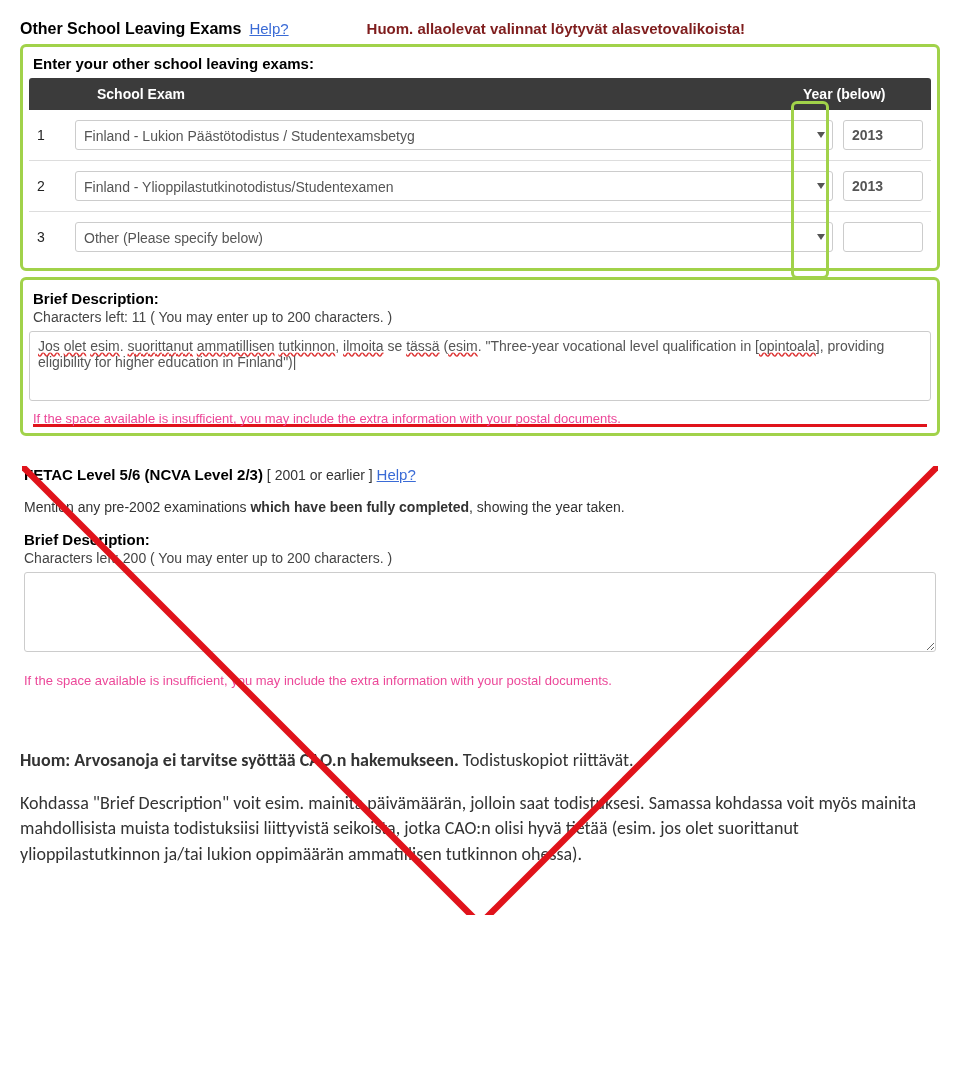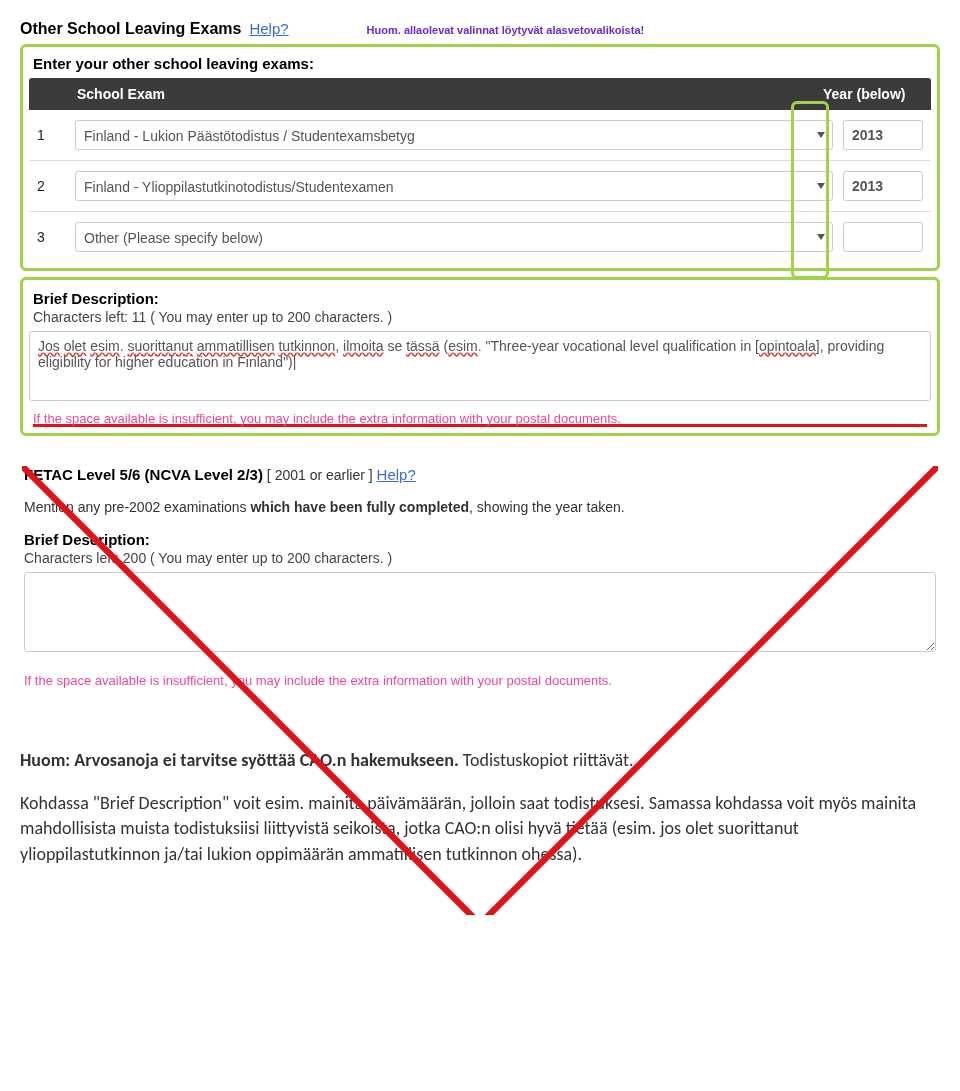--- a/index.html
+++ b/index.html
@@ -24,22 +24,22 @@
   }
   .help-link {
     color: #3a6bd6;
     text-decoration: underline;
     font-size: 15px;
     cursor: pointer;
   }
   .note-right {
     margin-left: 70px;
     font-weight: bold;
-    font-size: 11px;
-    color: #6d28d9;
+    font-size: 15px;
+    color: #7f1d1d;
     text-align: right;
   }
   .green-box {
     border: 3px solid #a1d24a;
     border-radius: 6px;
     padding: 6px 6px 6px 6px;
     margin-bottom: 6px;
     position: relative;
     background: #fff;
   }
@@ -48,21 +48,21 @@
     font-size: 15px;
     color: #000;
     margin: 2px 0 6px 4px;
   }
   .table-header {
     display: flex;
     background: #3b3b3b;
     color: #fff;
     font-weight: bold;
     font-size: 14px;
-    padding: 8px 8px;
+    padding: 8px 28px;
     border-radius: 3px 3px 0 0;
   }
   .th-num { width: 40px; }
   .th-exam { flex: 1; }
   .th-year { width: 100px; text-align: left; }
   .table-row {
     display: flex;
     align-items: center;
     border-bottom: 1px solid #ddd;
     padding: 10px 8px;

